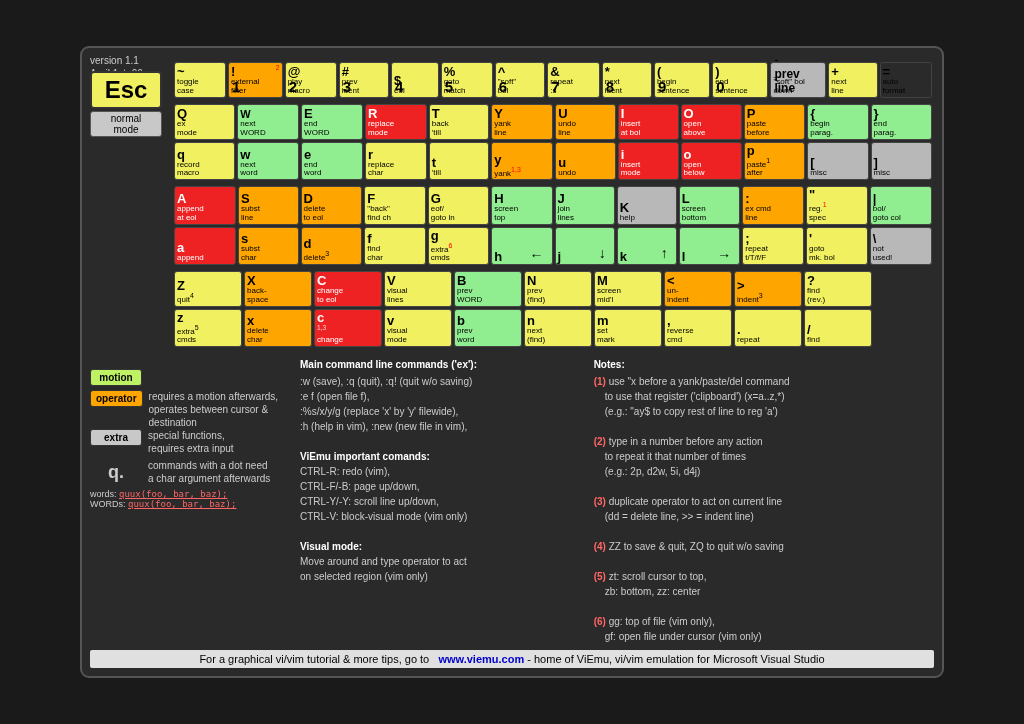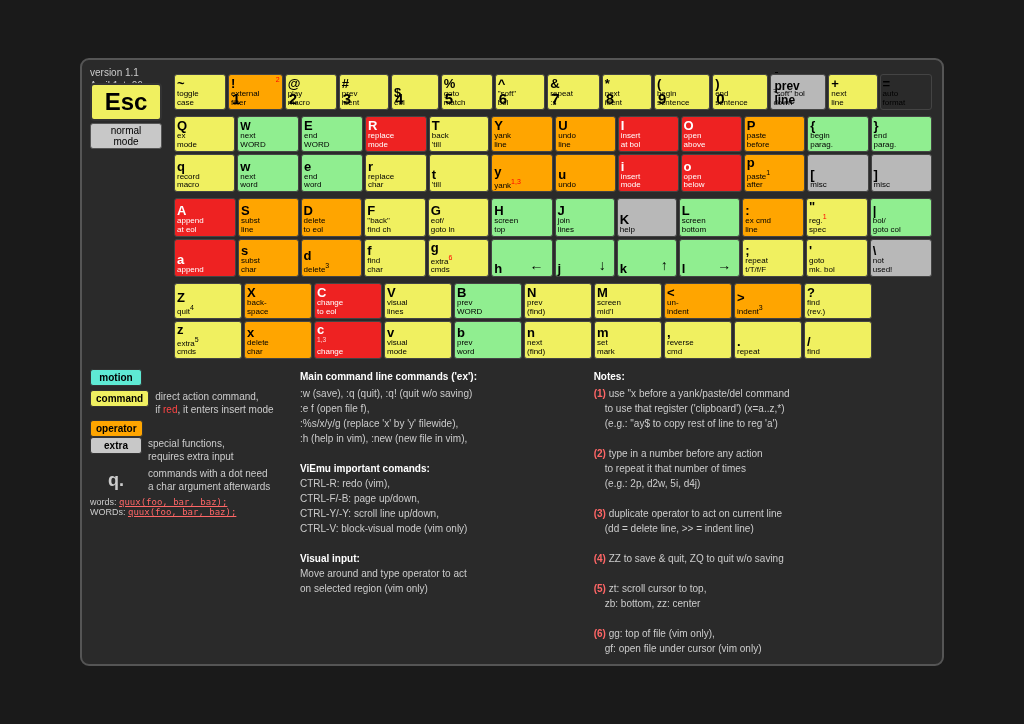--- a/index.html
+++ b/index.html
@@ -78,21 +78,21 @@
     .legend-badge {
       border: 1.5px solid #333;
       border-radius: 3px;
       padding: 2px 5px;
       font-size: 10px;
       font-weight: bold;
       min-width: 52px;
       text-align: center;
       color: #000;
     }
-    .badge-green { background: #5eead4; }
+    .badge-green { background: #bef264; margin-top: 12px; }
     .badge-yellow { background: #f0f060; }
     .badge-orange { background: #ffa500; }
     .badge-gray { background: #c8c8c8; }
     .legend-text {
       font-size: 10px;
       color: #ccc;
       line-height: 1.3;
     }
     .note-num {
       color: #ff6666;
@@ -609,26 +609,23 @@
     </tbody>
       </table>
   </div>
 
   <div style="display:flex; gap:10px; margin-top:6px;">
 
     <div style="width:200px; flex-shrink:0;">
       <div class="legend-item" style="margin-bottom:4px;">
         <div class="legend-badge badge-green">motion</div>
       </div>
-      <div class="legend-item" style="margin-bottom:4px;">
-        <div class="legend-badge badge-yellow">command</div>
-        <div class="legend-text">direct action command,<br>if <span style="color:#ff4444;">red</span>, it enters insert mode</div>
-      </div>
       <div class="legend-item" style="margin-bottom:0;">
         <div class="legend-badge badge-orange">operator</div>
+        <div class="legend-text">requires a motion afterwards,<br>operates between cursor &amp;<br>destination</div>
       </div>
       <div class="legend-item" style="margin-bottom:4px;">
         <div class="legend-badge badge-gray">extra</div>
         <div class="legend-text">special functions,<br>requires extra input</div>
       </div>
       <div class="legend-item" style="margin-bottom:4px; align-items:center;">
         <div style="font-size:18px; font-weight:bold; color:#ccc; min-width:52px; text-align:center;">q.</div>
         <div class="legend-text">commands with a dot need<br>a char argument afterwards</div>
       </div>
       <div style="font-size:9px; color:#ccc; margin-top:4px;">
@@ -646,21 +643,21 @@
         :e f (open file f),<br>
         :%s/x/y/g (replace 'x' by 'y' filewide),<br>
         :h (help in vim), :new (new file in vim),<br>
         <br>
         <span style="font-weight:bold; color:#fff;">ViEmu important comands:</span><br>
         CTRL-R: redo (vim),<br>
         CTRL-F/-B: page up/down,<br>
         CTRL-Y/-Y: scroll line up/down,<br>
         CTRL-V: block-visual mode (vim only)<br>
         <br>
-        <span style="font-weight:bold; color:#fff;">Visual input:</span><br>
+        <span style="font-weight:bold; color:#fff;">Visual mode:</span><br>
         Move around and type operator to act<br>
         on selected region (vim only)
       </div>
     </div>
 
     <div style="flex:1.2; font-size:10px; color:#ccc; line-height:1.5;">
       <div style="font-weight:bold; color:#fff; margin-bottom:2px;">Notes:</div>
       <div>
         <span class="note-num">(1)</span> use "x before a yank/paste/del command<br>
         &nbsp;&nbsp;&nbsp;&nbsp;to use that register ('clipboard') (x=a..z,*)<br>
@@ -677,13 +674,18 @@
         <br>
         <span class="note-num">(5)</span> zt: scroll cursor to top,<br>
         &nbsp;&nbsp;&nbsp;&nbsp;zb: bottom, zz: center<br>
         <br>
         <span class="note-num">(6)</span> gg: top of file (vim only),<br>
         &nbsp;&nbsp;&nbsp;&nbsp;gf: open file under cursor (vim only)
       </div>
     </div>
   </div>
 
+  <div class="bottom-bar">
+    <span>For a graphical vi/vim tutorial &amp; more tips, go to</span>
+    &nbsp;&nbsp;<a href="#">www.viemu.com</a>
+    <span> - home of ViEmu, vi/vim emulation for Microsoft Visual Studio</span>
+  </div>
 </div>
 
 </body></html>

